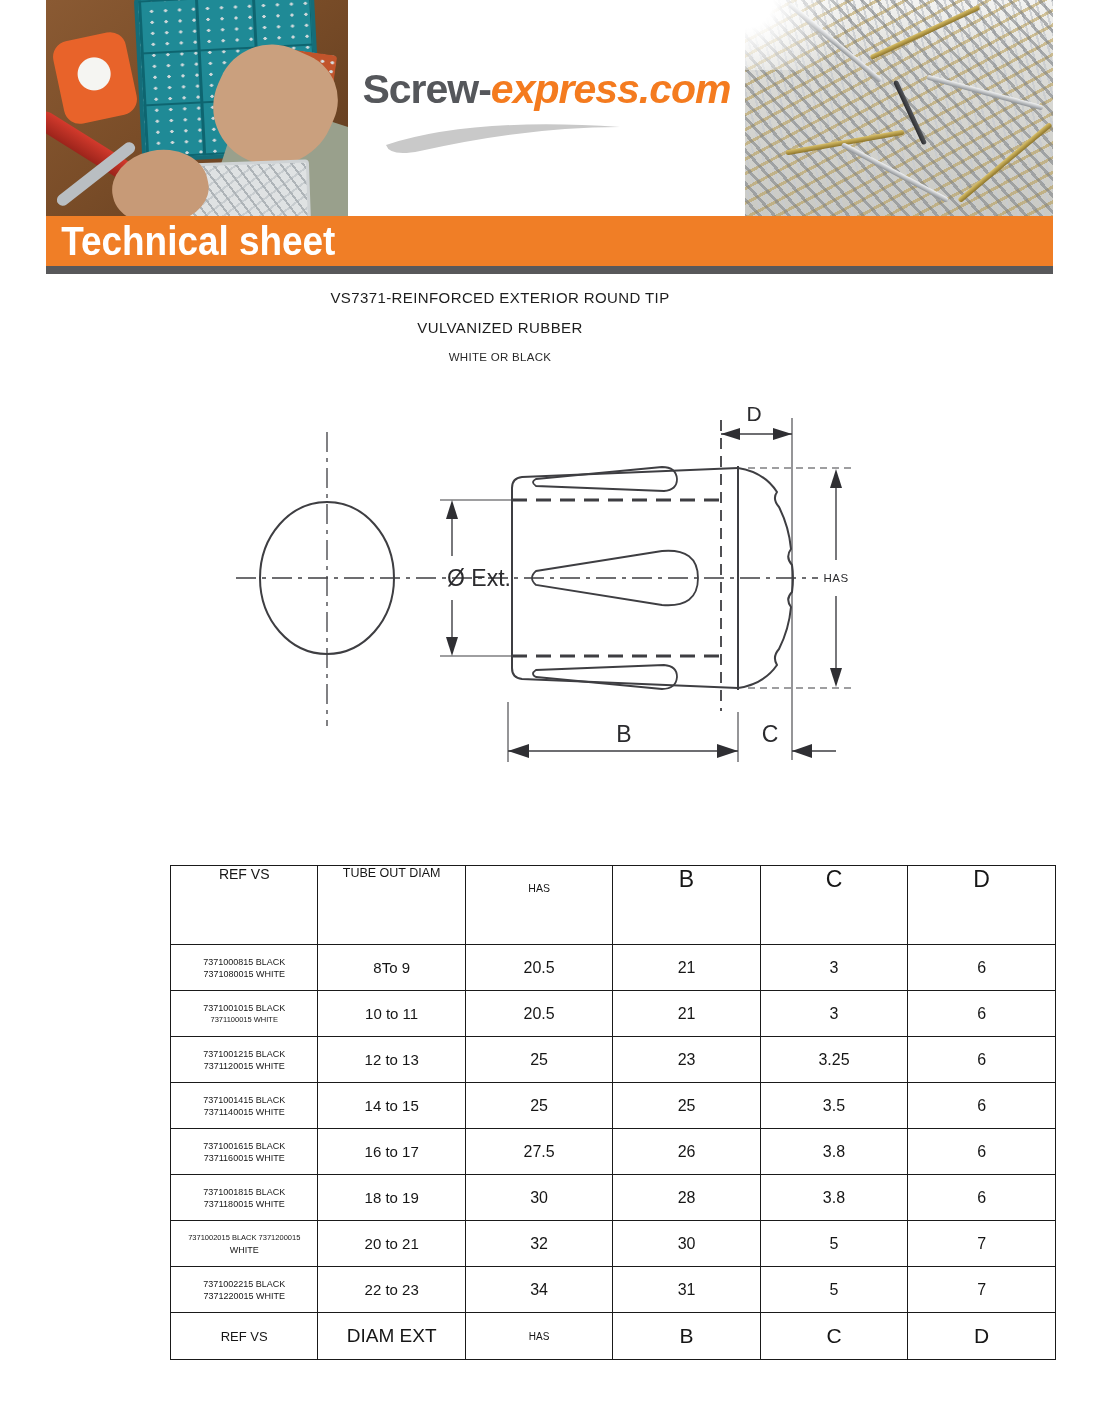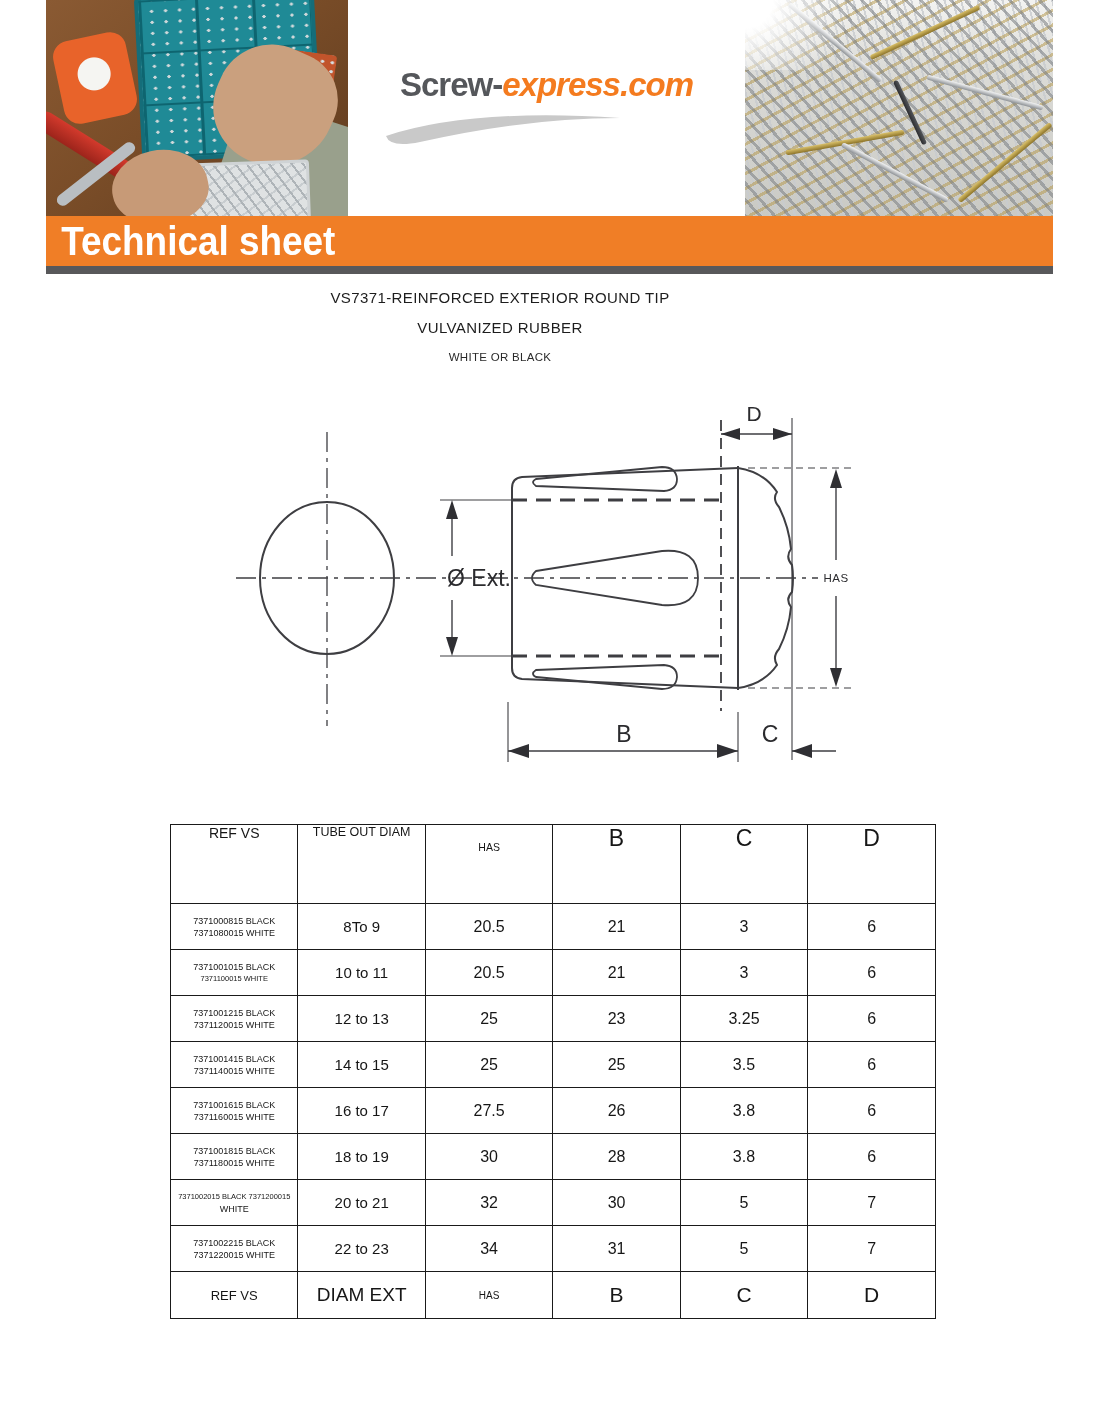--- a/index.html
+++ b/index.html
@@ -33,21 +33,21 @@
       repeating-linear-gradient(75deg,rgba(200,203,206,.8) 0 2px,rgba(230,231,230,0) 2px 8px),
       linear-gradient(180deg,#f3f3f1 0%,#dcdcd8 30%,#c9c9c4 100%);}
   .rod{position:absolute;width:120px;height:5px;border-radius:3px;}
   .rod.silver{background:linear-gradient(#f2f3f4,#8e9296);}
   .rod.brass{background:linear-gradient(#d9c06a,#8d7429);}
   .rod.dark{background:linear-gradient(#54565a,#2c2d30);}
   .fade-tl{position:absolute;left:0;top:0;width:120px;height:70px;background:radial-gradient(circle at 0 0,#fff 20%,transparent 75%);}
 
   
   #logo-area{position:absolute;left:348px;top:0;width:397px;height:218px;background:#fff;text-align:center;}
-  #logo-text{margin-top:66px;font-size:33px;font-weight:800;letter-spacing:-1px;white-space:nowrap;}
+  #logo-text{margin-top:66px;font-size:41px;font-weight:800;letter-spacing:-1px;white-space:nowrap;}
   #logo-text .p1{color:#55575b;}
   #logo-text .p2{color:#f47b1f;font-style:italic;}
   #logo-swoosh{display:block;margin:2px auto 0 28px;}
 
   
   #banner{position:absolute;left:46px;top:216px;width:1007px;height:50px;background:#f07e26;
           display:flex;align-items:center;justify-content:flex-start;}
   #banner-title{color:#fff;font-size:41px;font-weight:800;transform:scaleX(.9);letter-spacing:0;}
   #banner-underbar{position:absolute;left:46px;top:266px;width:1007px;height:8px;background:#58585a;}
 
@@ -55,21 +55,21 @@
   #titles{position:absolute;left:0;top:289px;width:1000px;text-align:center;}
   .t1{font-size:15px;font-weight:500;letter-spacing:.4px;color:#1d1d1d;}
   .t2{font-size:15px;font-weight:500;letter-spacing:.4px;color:#1d1d1d;margin-top:13px;}
   .t3{font-size:11.5px;font-weight:500;letter-spacing:.3px;color:#2a2a2a;margin-top:15px;}
 
   
   #drawing{position:absolute;left:0;top:0;}
   #drawing text{font-family:"Liberation Sans",sans-serif;fill:#2b2b2e;}
 
   
-  #spec-table{position:absolute;left:170px;top:824px;width:766px;border-collapse:collapse;table-layout:fixed;}
+  #spec-table{position:absolute;left:170px;top:865px;width:886px;border-collapse:collapse;table-layout:fixed;}
   #spec-table td{border:1.5px solid #1a1a1a;text-align:center;padding:0;color:#161616;}
   tr.head td{height:62px;vertical-align:top;padding-top:12px;}
   tr.datarow td{height:45px;vertical-align:middle;}
   tr.datarow.thick-top td{border-top-width:3.5px;}
   tr.foot td{height:46px;vertical-align:middle;}
   .h-ref{font-size:14px;}
   .h-diam{font-size:12.5px;}
   .h-has{font-size:10.5px;padding-top:16px !important;}
   .h-big{font-size:23px;font-weight:500;}
   .c-ref .r1{font-size:9px;line-height:12px;}

